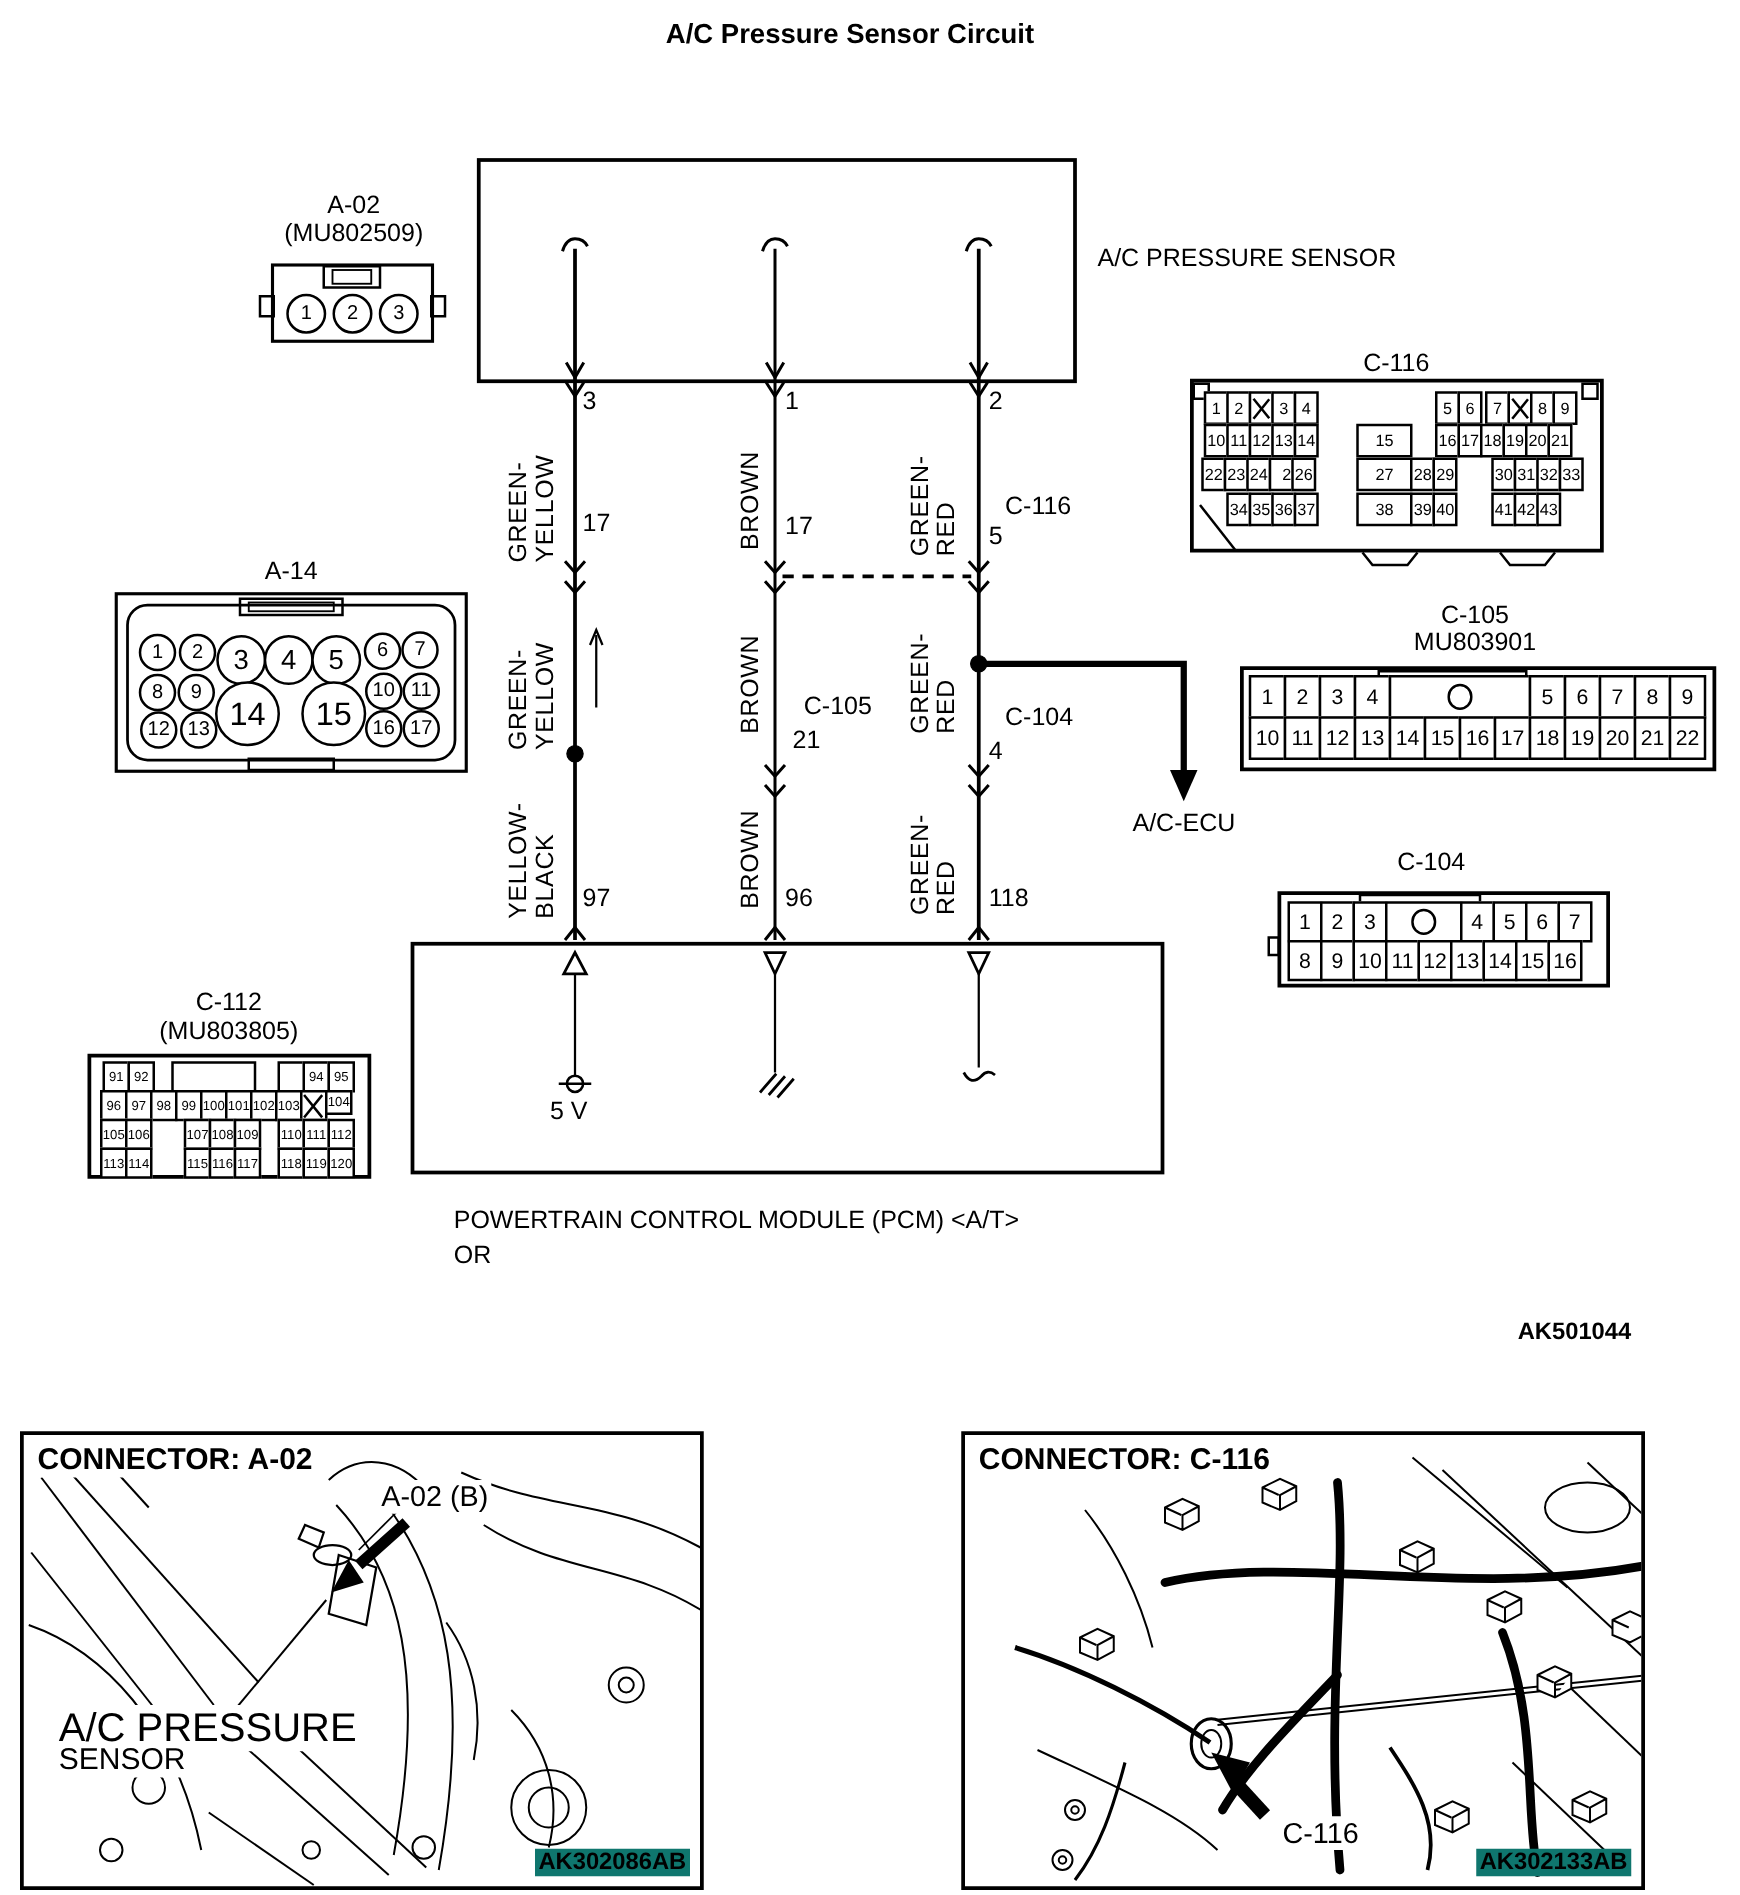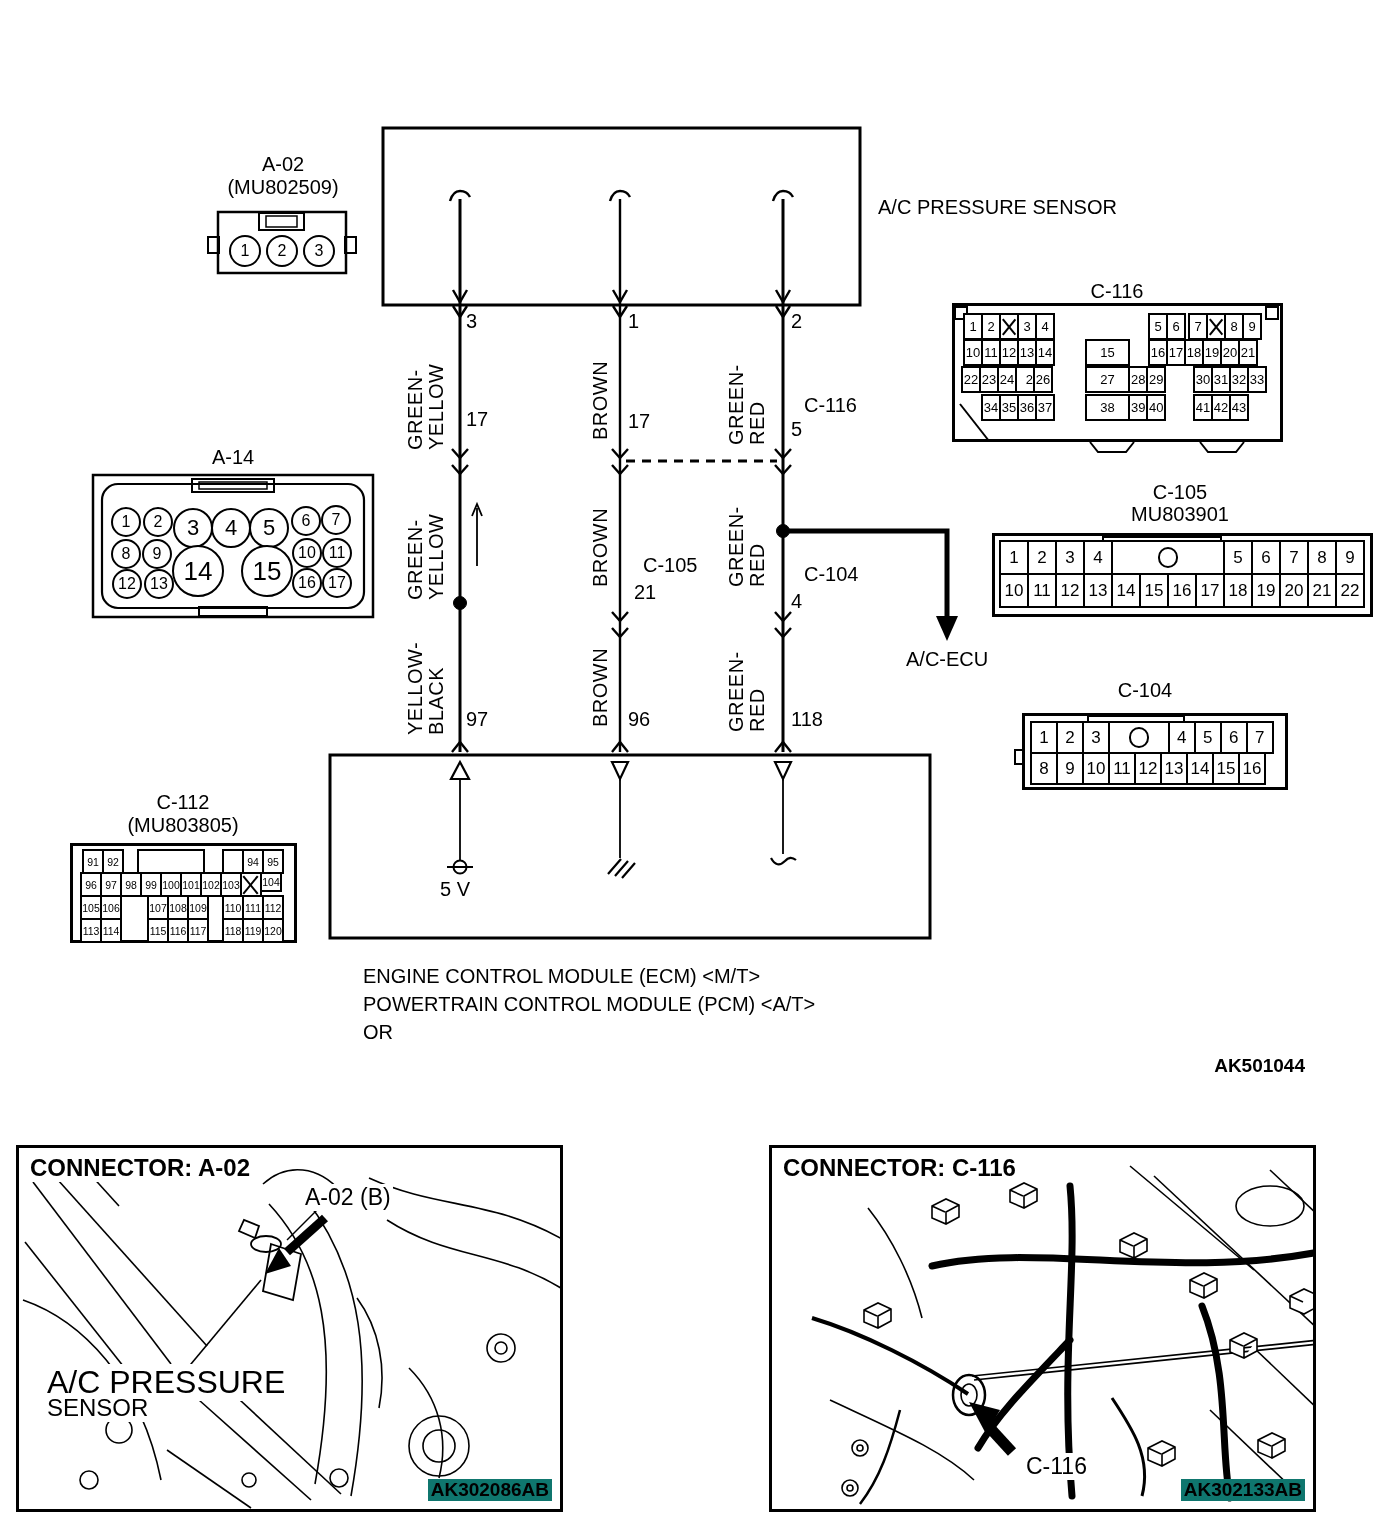--- a/index.html
+++ b/index.html
@@ -105,20 +105,21 @@
     <line x1="960" y1="404" x2="989" y2="441" stroke-width="2"></line>
     <path d="M1090 442 l8 10 h28 l8 -10" stroke-width="2"></path>
     <path d="M1200 442 l8 10 h28 l8 -10" stroke-width="2"></path>
 
     <rect x="1103" y="537" width="118" height="7" stroke-width="2"></rect>
 
     <rect x="1088" y="716" width="96" height="7" stroke-width="2"></rect>
     <rect x="1015" y="750" width="8" height="14" stroke-width="2"></rect>
   </svg>
 
+  <div class="t title" style="left:420px;top:14px;width:520px;">A/C Pressure Sensor Circuit</div>
   <div class="t t20" style="left:878px;top:196px;">A/C PRESSURE SENSOR</div>
 
   <div class="t t20" style="left:466px;top:310px;">3</div>
   <div class="t t20" style="left:628px;top:310px;">1</div>
   <div class="t t20" style="left:791px;top:310px;">2</div>
 
   <div class="vlabel" style="left:358px;top:360px;width:136px;height:44px;">
     <span>GREEN-</span>
     <span>YELLOW</span>
   </div>
@@ -165,21 +166,20 @@
     <span>RED</span>
   </div>
 
   <div class="t t20" style="left:466px;top:708px;">97</div>
   <div class="t t20" style="left:628px;top:708px;">96</div>
   <div class="t t20" style="left:791px;top:708px;">118</div>
 
   <div class="t t20" style="left:440px;top:878px;">5 V</div>
 
   <div class="t" style="left:363px;top:962px;font-size:20px;line-height:28px;">
-    <div>ENGINE CONTROL MODULE (ECM) &lt;M/T&gt;</div>
     <div>POWERTRAIN CONTROL MODULE (PCM) &lt;A/T&gt;</div>
     <div>OR</div>
   </div>
   <div class="t figcode" style="left:1145px;top:1055px;width:160px;">AK501044</div>
 
   <div class="t ctitle" style="left:203px;top:153px;width:160px;">A-02</div>
   <div class="t ctitle" style="left:203px;top:176px;width:160px;">(MU802509)</div>
   <div class="t ctitle" style="left:153px;top:446px;width:160px;">A-14</div>
   <div class="t ctitle" style="left:1037px;top:280px;width:160px;">C-116</div>
   <div class="t ctitle" style="left:1100px;top:481px;width:160px;">C-105</div>

